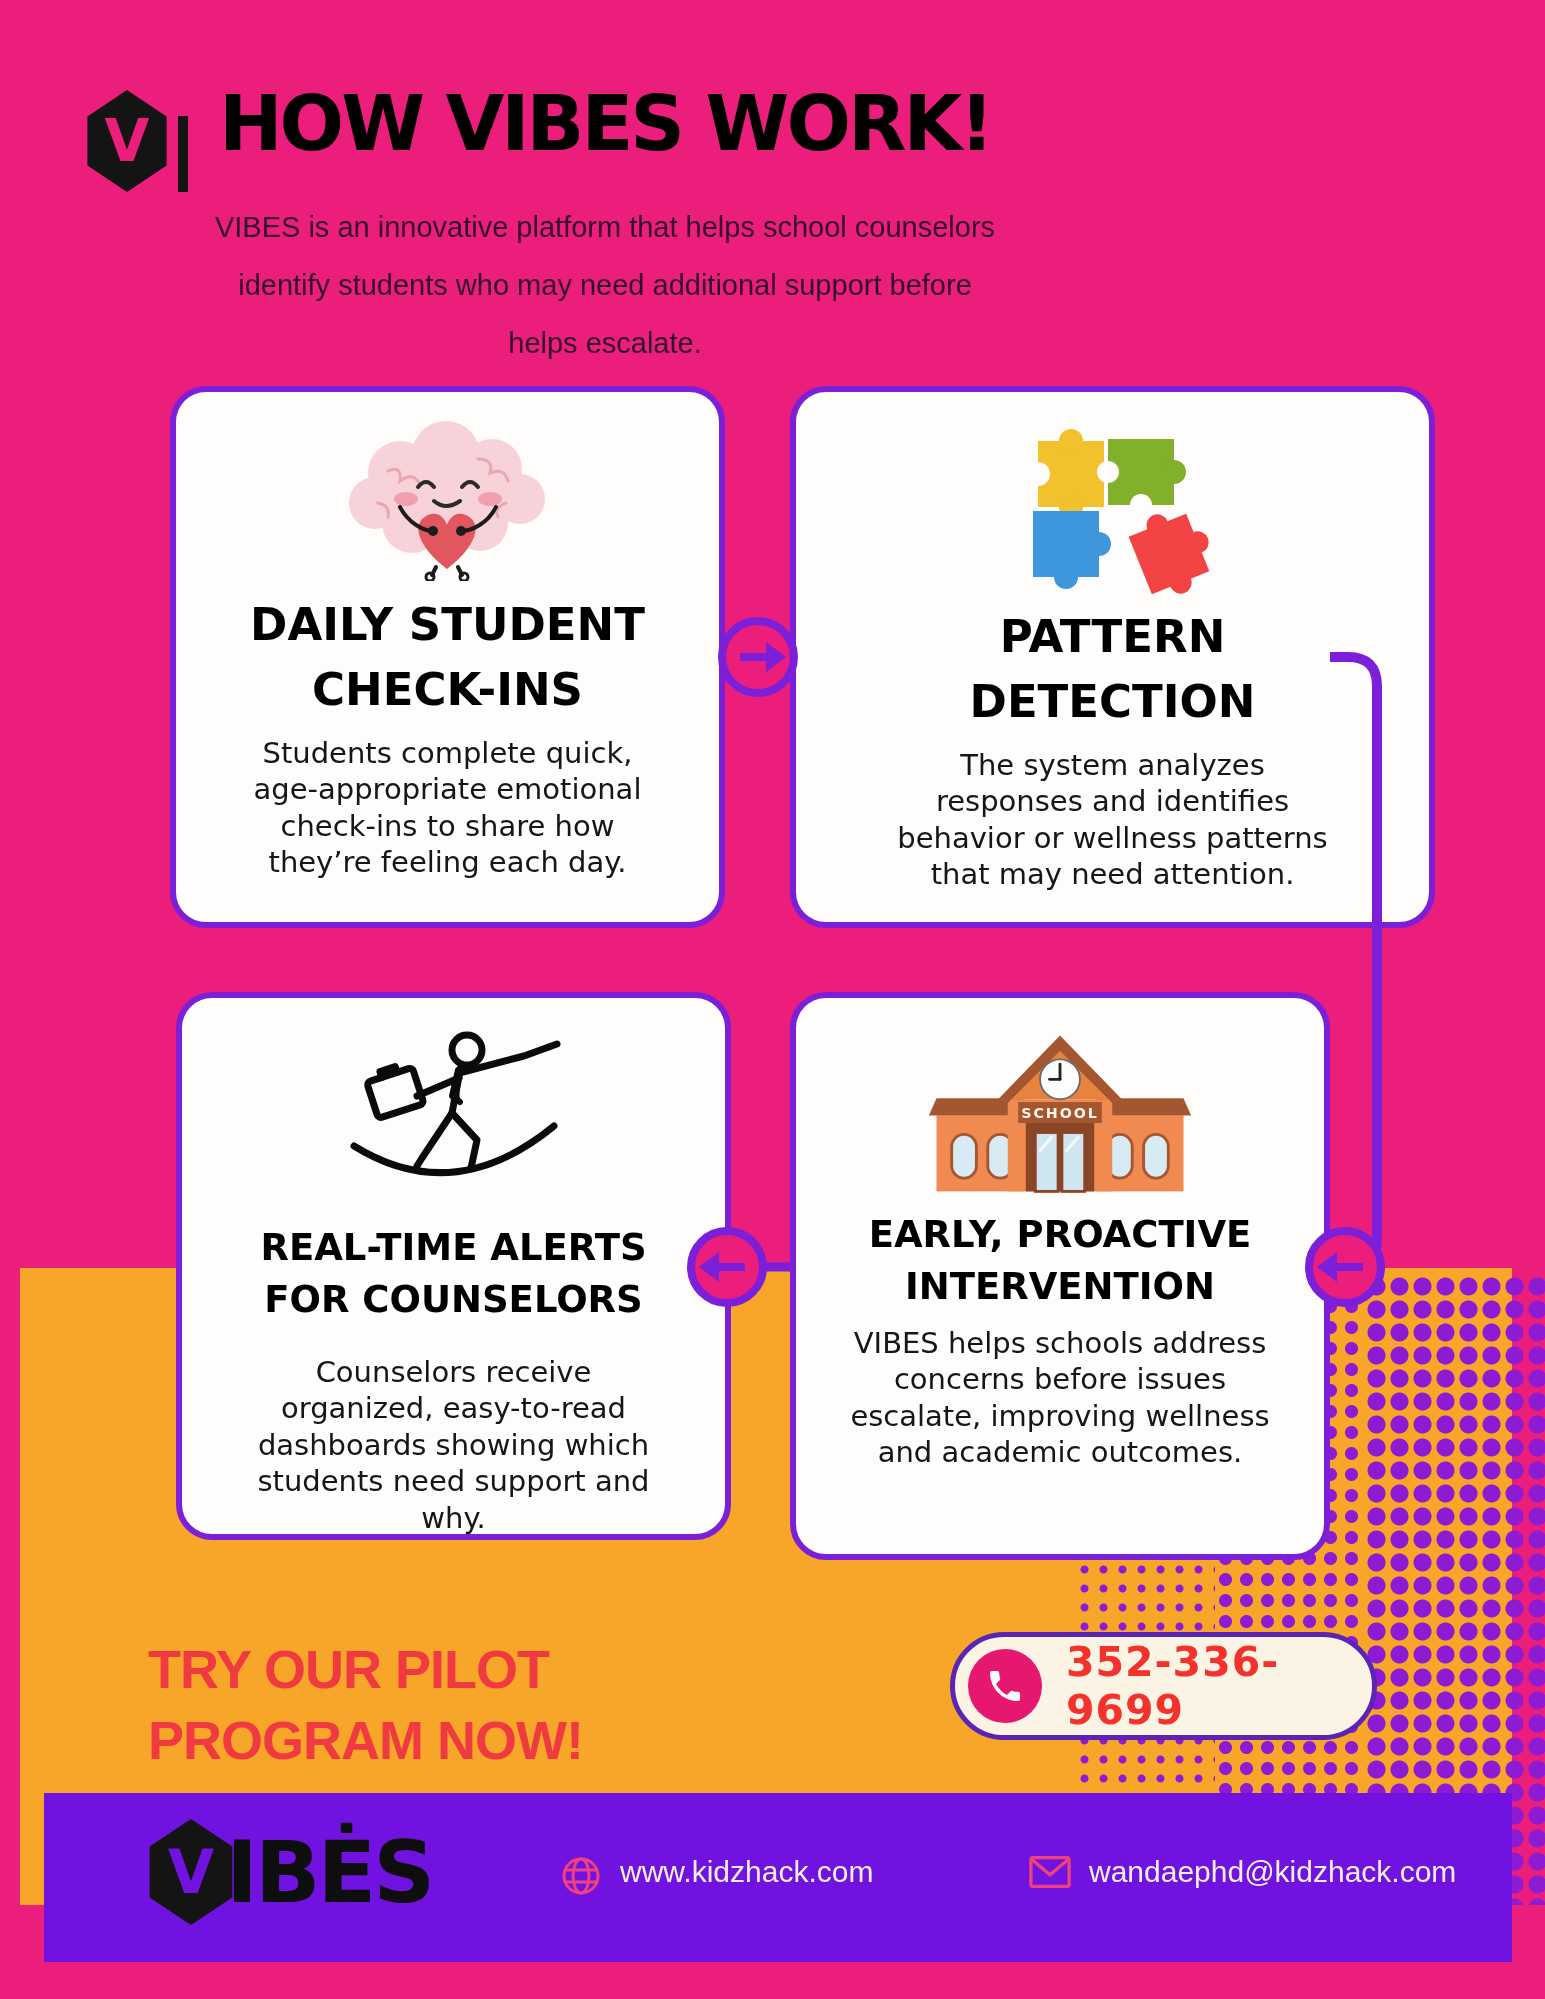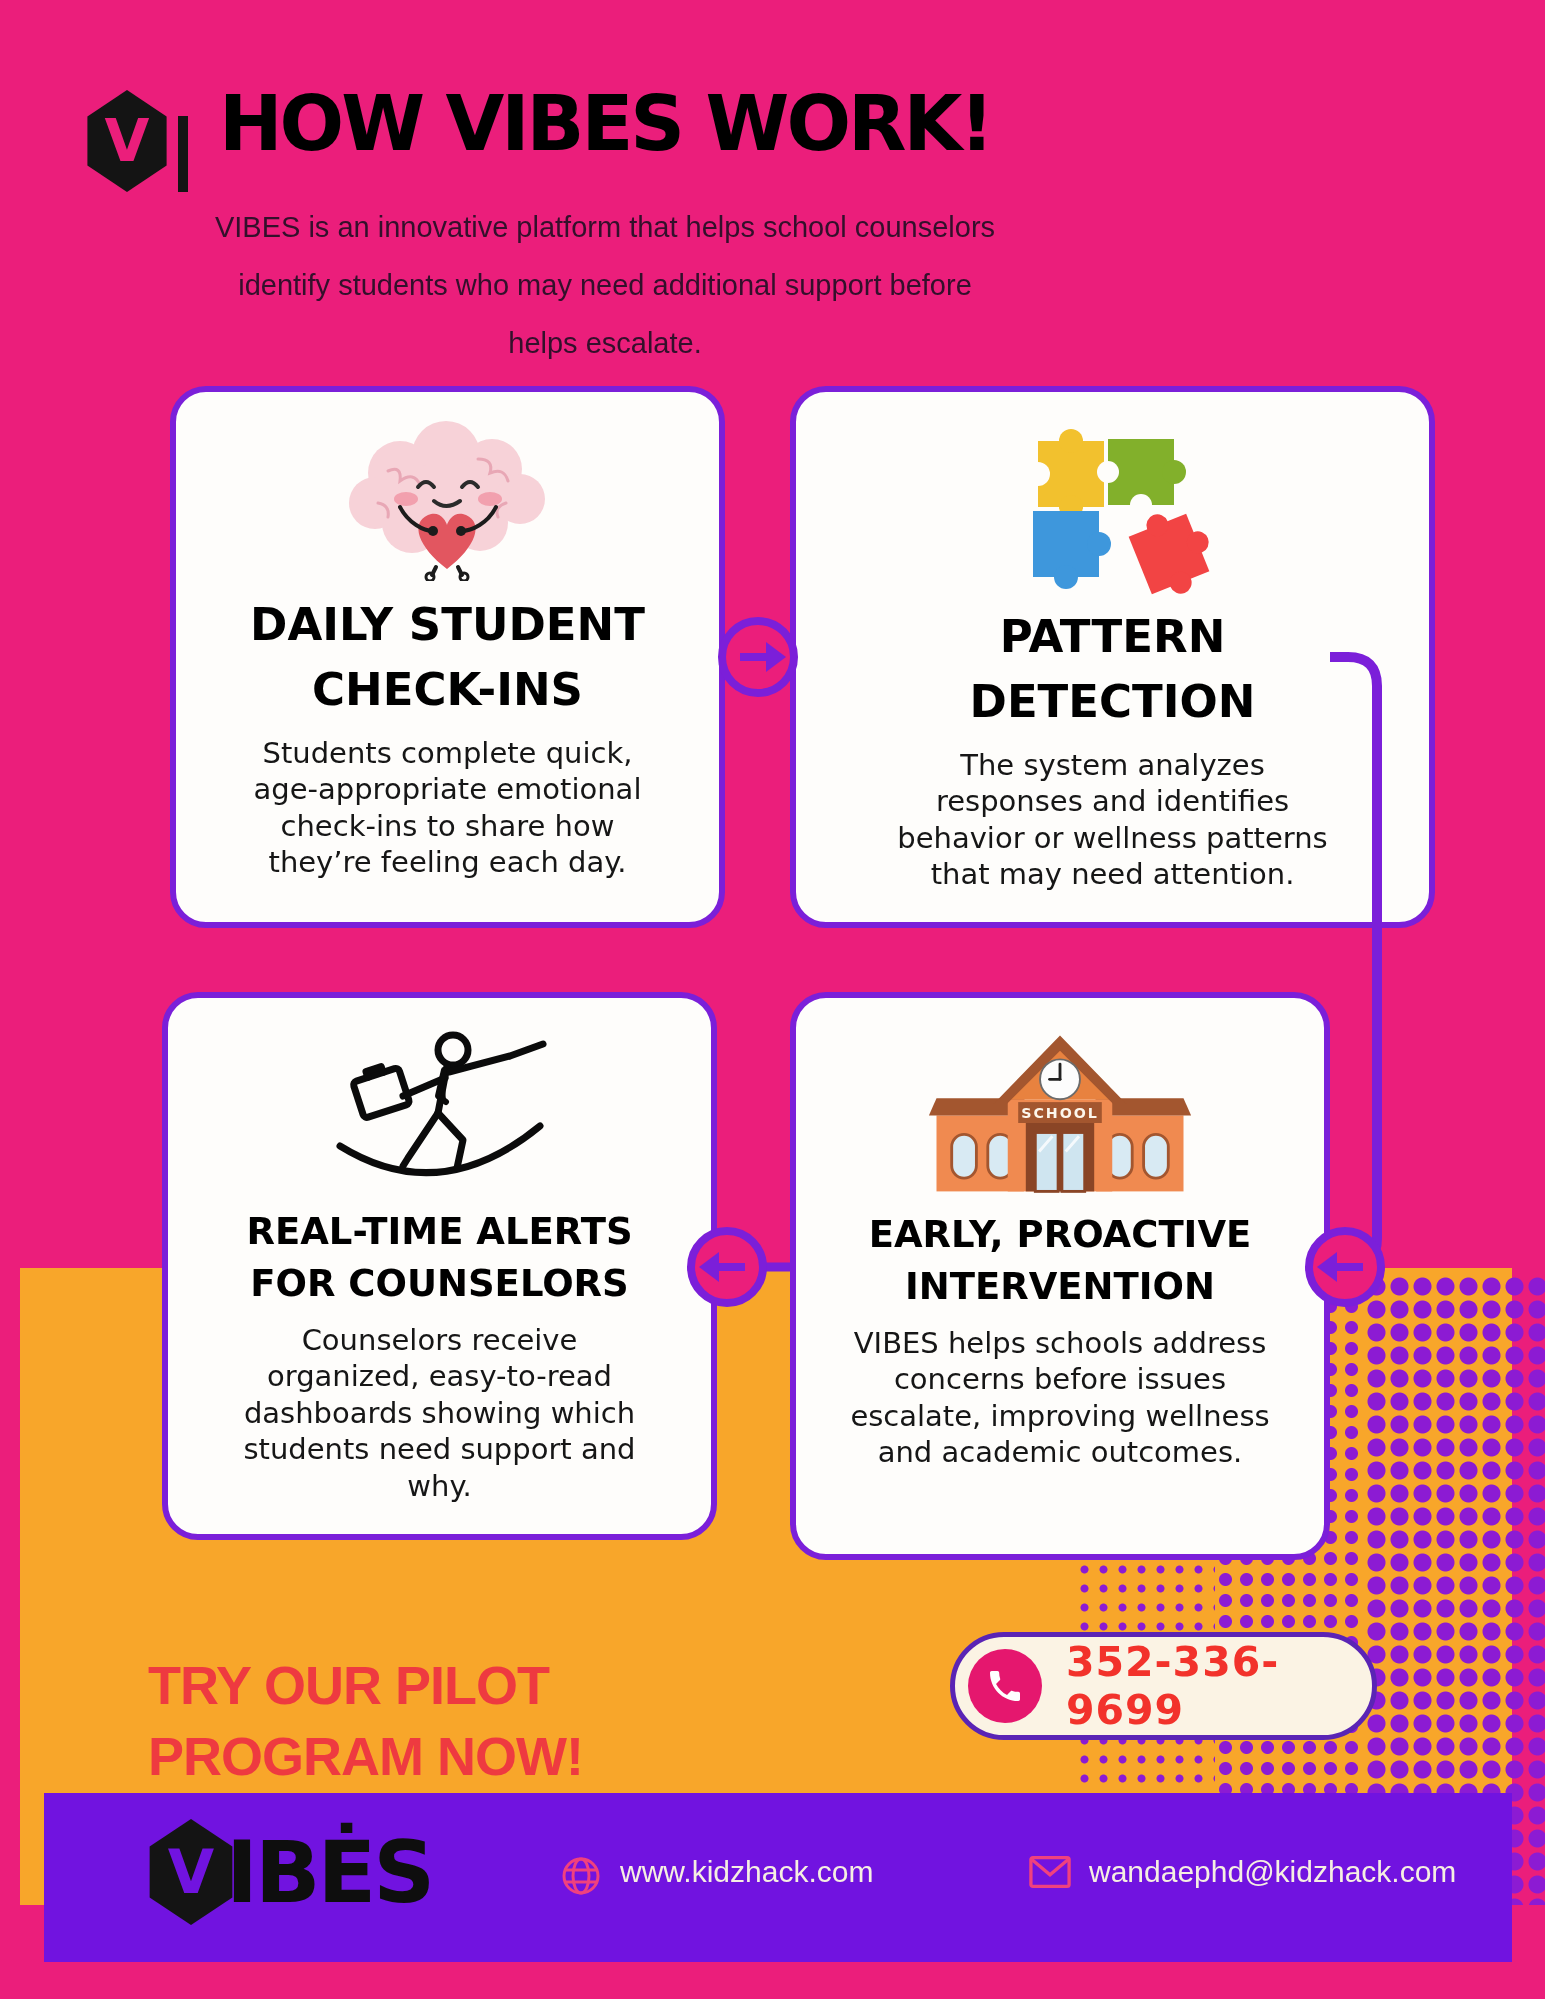--- a/index.html
+++ b/index.html
@@ -26,35 +26,35 @@
   .dots-a{left:1075px;width:140px;background-image:radial-gradient(circle,#8C1BD3 3.5px,rgba(0,0,0,0) 4.5px);background-size:19px 19px;}
   .dots-b{left:1215px;width:150px;background-image:radial-gradient(circle,#8C1BD3 6px,rgba(0,0,0,0) 7px);background-size:21px 21px;}
   .dots-c{left:1365px;width:180px;background-image:radial-gradient(circle,#8C1BD3 8.5px,rgba(0,0,0,0) 9.5px);background-size:23px 23px;}
 
   
   .card{position:absolute;background:#FEFDFB;border:6px solid #7B1FD9;border-radius:36px;
       box-sizing:border-box;display:flex;flex-direction:column;align-items:center;
       text-align:center;z-index:4;}
   #card1{left:170px;top:386px;width:555px;height:542px;}
   #card2{left:790px;top:386px;width:645px;height:542px;}
-  #card3{left:162px;top:992px;width:555px;height:548px;}
+  #card3{left:176px;top:992px;width:555px;height:548px;gap:16px;}
   #card4{left:790px;top:992px;width:540px;height:568px;}
   .card-title{font-weight:800;color:#000000;line-height:1.45;}
   .t-big{font-size:45px;margin-top:6px;}
   .t-mid{font-size:37px;line-height:1.4;margin-top:8px;}
   .card-body{font-family:"DejaVu Sans",sans-serif;font-size:29px;line-height:1.26;color:#161616;margin-top:12px;}
   .icon-box{display:flex;align-items:center;justify-content:center;}
 
   
   .connectors{position:absolute;left:0;top:0;z-index:5;pointer-events:none;}
 
   
   .cta-text{position:absolute;left:148px;top:1634px;width:660px;z-index:3;
       font-family:"Liberation Sans",sans-serif;font-size:54px;font-weight:900;
-      letter-spacing:-1px;line-height:1.32;color:#EE3A40;margin-top:16px;}
+      letter-spacing:-1px;line-height:1.32;color:#EE3A40;}
   .phone-pill{position:absolute;left:950px;top:1632px;width:427px;height:108px;z-index:6;
       background:#FBF3E4;border:5px solid #5A24B5;border-radius:60px;box-sizing:border-box;
       display:flex;align-items:center;}
   .phone-circle{width:74px;height:74px;border-radius:50%;background:#E5176E;margin-left:13px;
       display:flex;align-items:center;justify-content:center;flex:0 0 auto;}
   .phone-number{font-size:41px;font-weight:800;color:#F2322B;margin-left:24px;letter-spacing:1px;}
 
   
   .footer{position:absolute;left:44px;top:1793px;width:1468px;height:169px;background:#7113E0;z-index:3;}
   .footer-brand{position:absolute;left:100px;top:26px;display:flex;align-items:center;}

